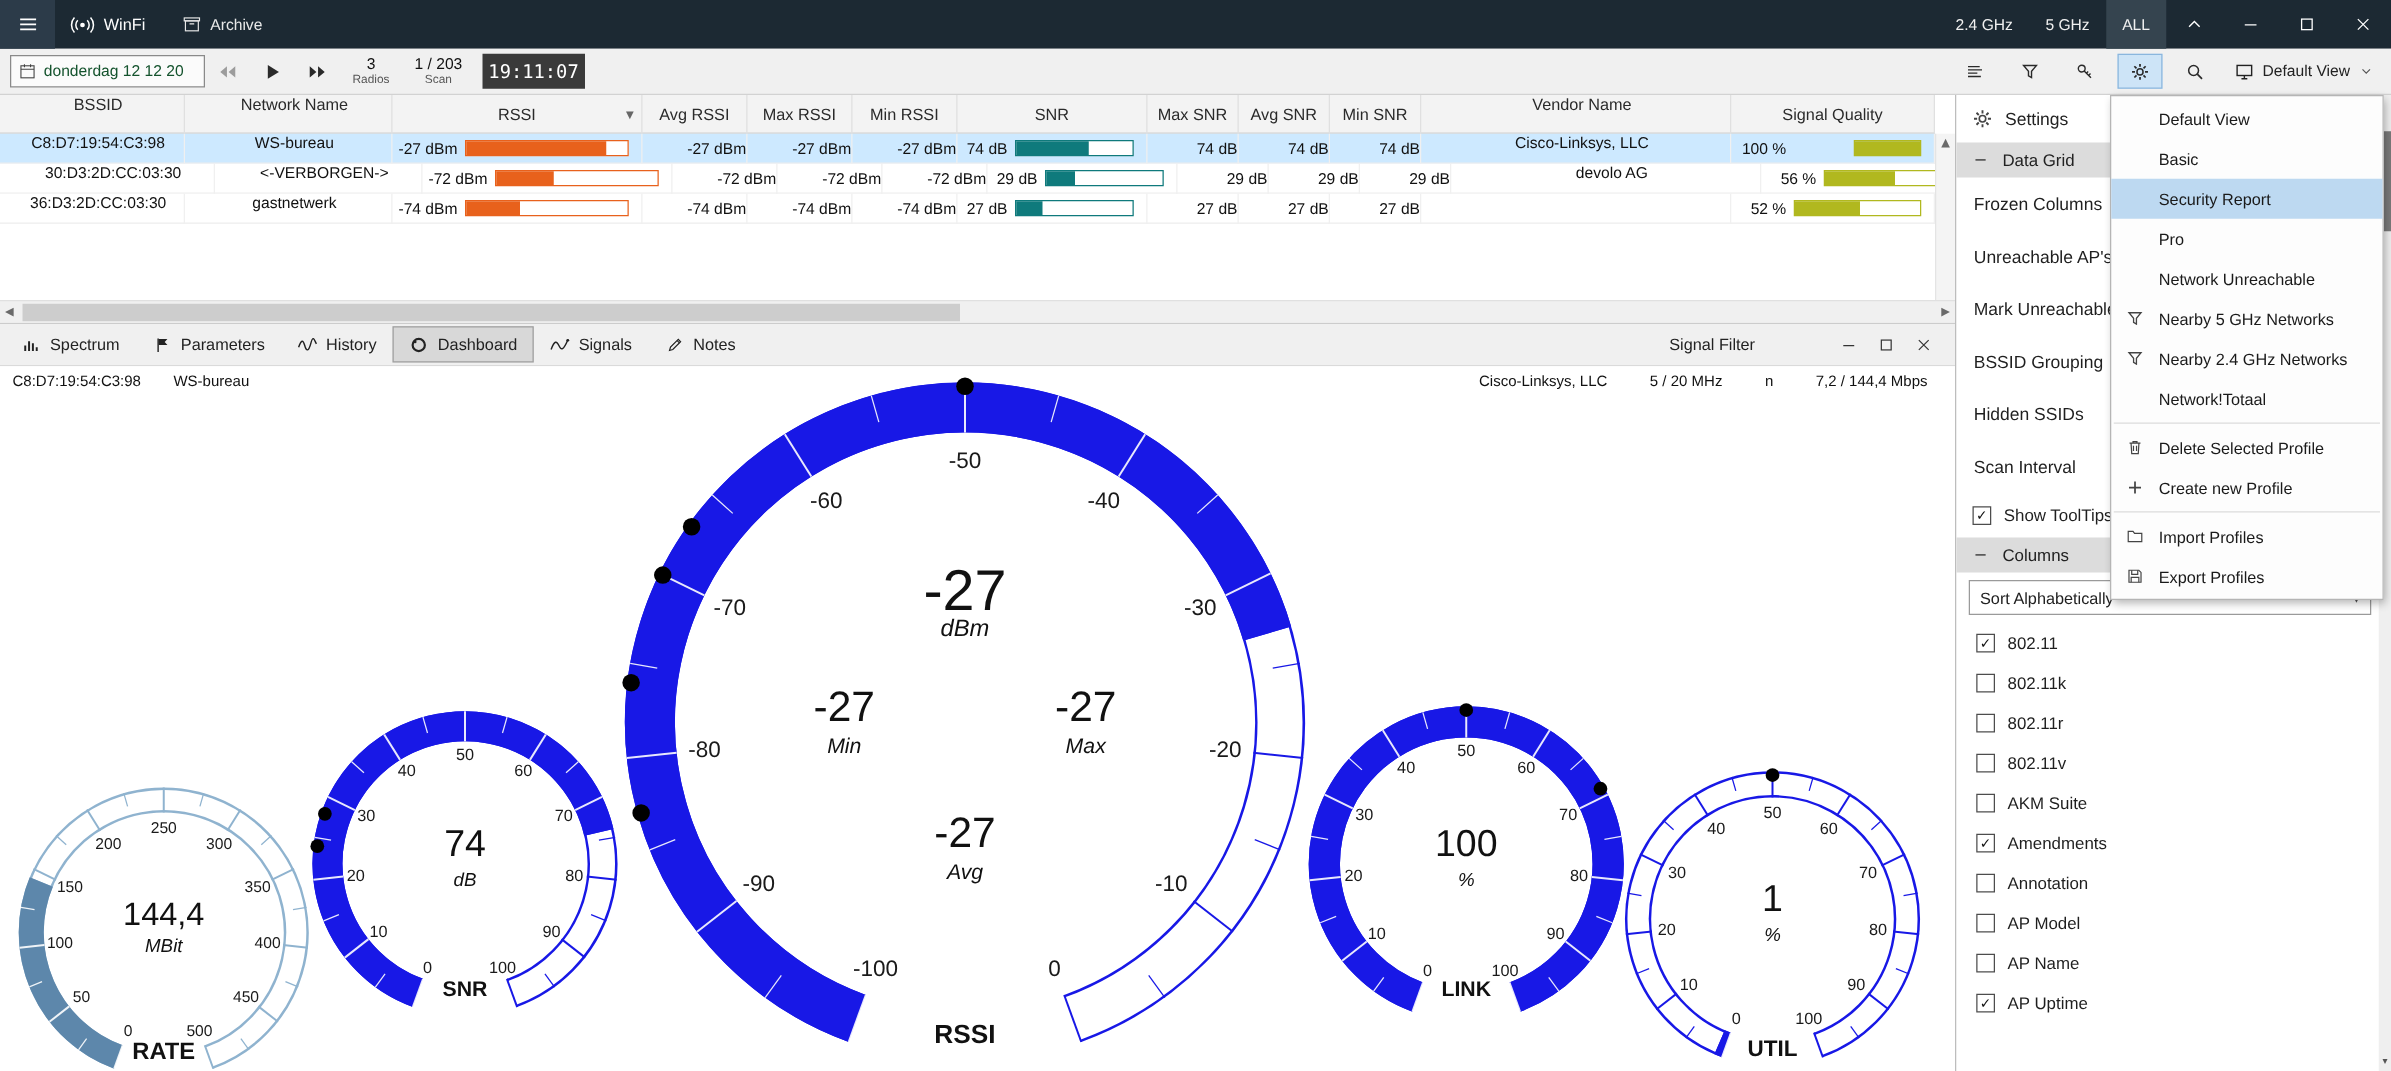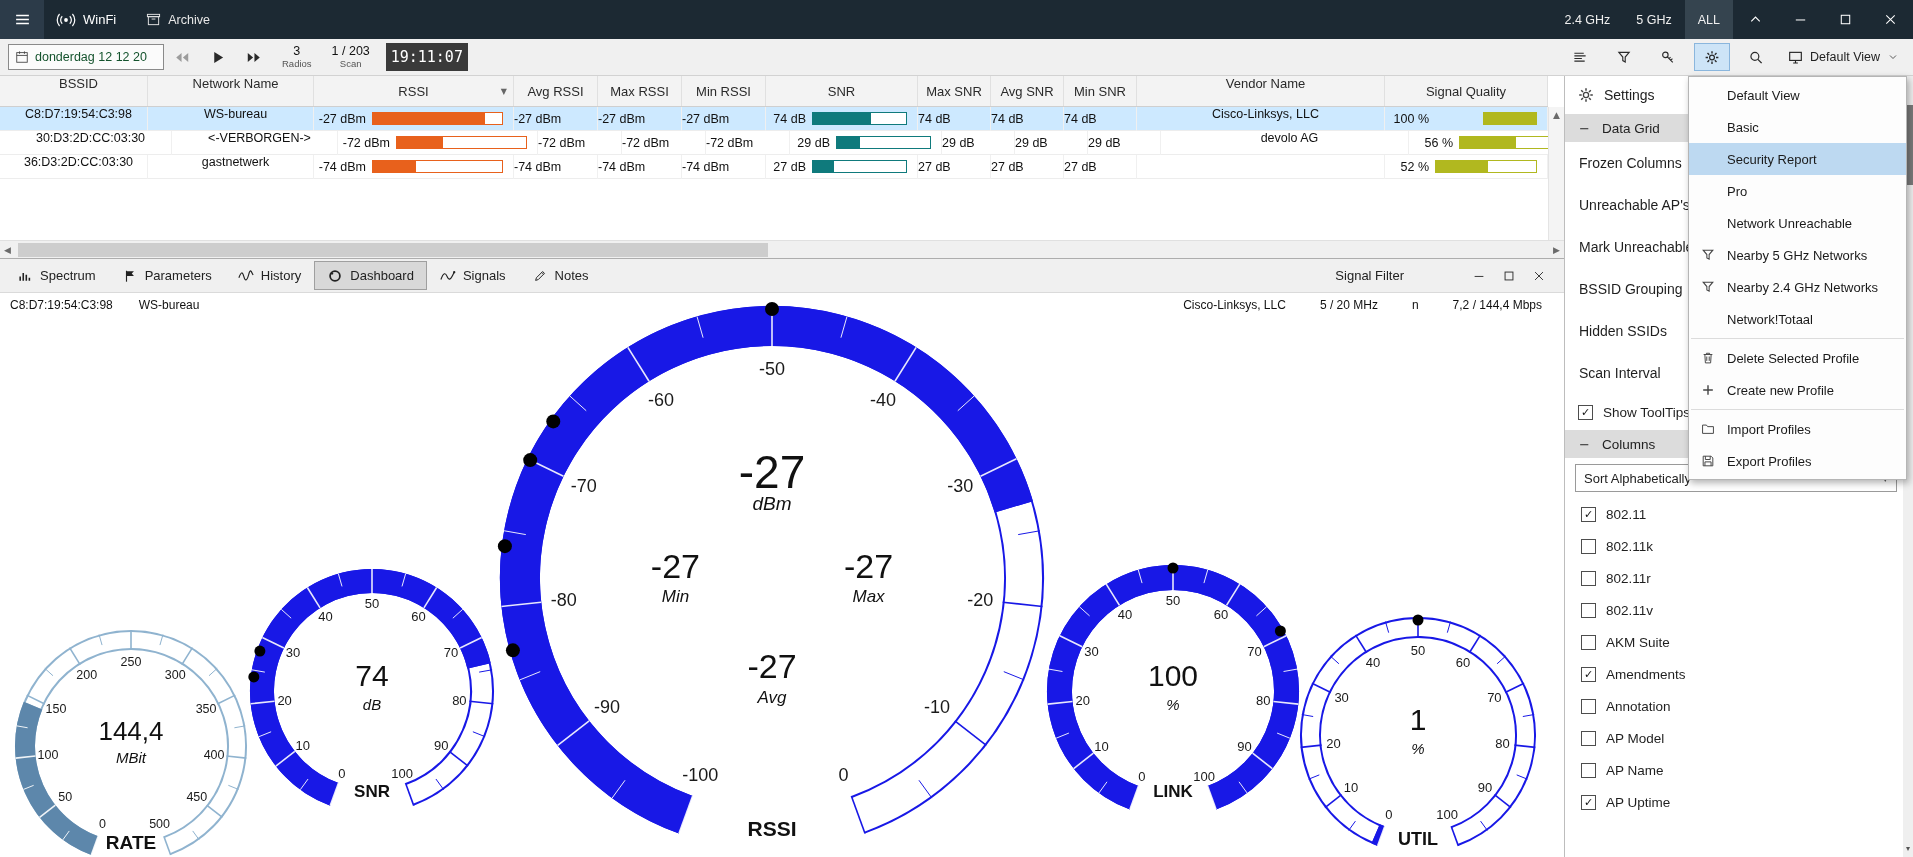--- a/index.html
+++ b/index.html
@@ -48,21 +48,21 @@
 
 
 .grid{height:182px;position:relative;background:#fff}
 .grid-header{display:flex;height:31px;background:#f3f3f3;border-bottom:1px solid #cfcfcf;font-size:13px;color:#2a2a2a;width:1548px}
 .gcol{border-right:1px solid #e0e0e0;display:flex;align-items:center;justify-content:center;position:relative;flex:none}
 .gcol.left{justify-content:flex-start;padding-left:10px}
 .hdr-dd{position:absolute;right:6px;top:11px;font-size:8px;color:#666}
 .grid-body{width:1548px}
 .grow{display:flex;height:24px;font-size:12.5px;border-bottom:1px solid #ededed;background:#fff;align-items:center}
 .grow.selected{background:#cde9ff}
-.gcell{height:24px;border-right:1px solid #f0f0f0;display:flex;align-items:center;justify-content:flex-start;flex:none;overflow:hidden;white-space:nowrap}
+.gcell{height:24px;border-right:1px solid #f0f0f0;display:flex;align-items:center;justify-content:flex-end;flex:none;overflow:hidden;white-space:nowrap}
 .gcell.left{justify-content:flex-start;padding-left:10px}
 .cellval{text-align:right;flex:none;padding-right:2px}
 .bar{flex:1;height:13px;border:1px solid;margin:0 10px 0 4px;background:#fff;display:block;position:relative}
 .bar .fill{display:block;height:100%}
 .vscroll{position:absolute;right:0;top:31px;bottom:18px;width:16px;background:#f4f4f4;text-align:center;border-left:1px solid #e4e4e4}
 .varrow{font-size:9px;color:#6a6a6a;display:block;margin-top:3px}
 .hscroll{position:absolute;bottom:0;left:0;width:100%;height:18px;background:#f0f0f0;border-top:1px solid #e0e0e0}
 .hthumb{position:absolute;left:18px;top:2px;height:14px;width:750px;background:#cdcdcd}
 .sarrow{position:absolute;left:4px;top:2px;font-size:9px;color:#6a6a6a;line-height:14px}
 .sarrow.right{left:auto;right:4px}

